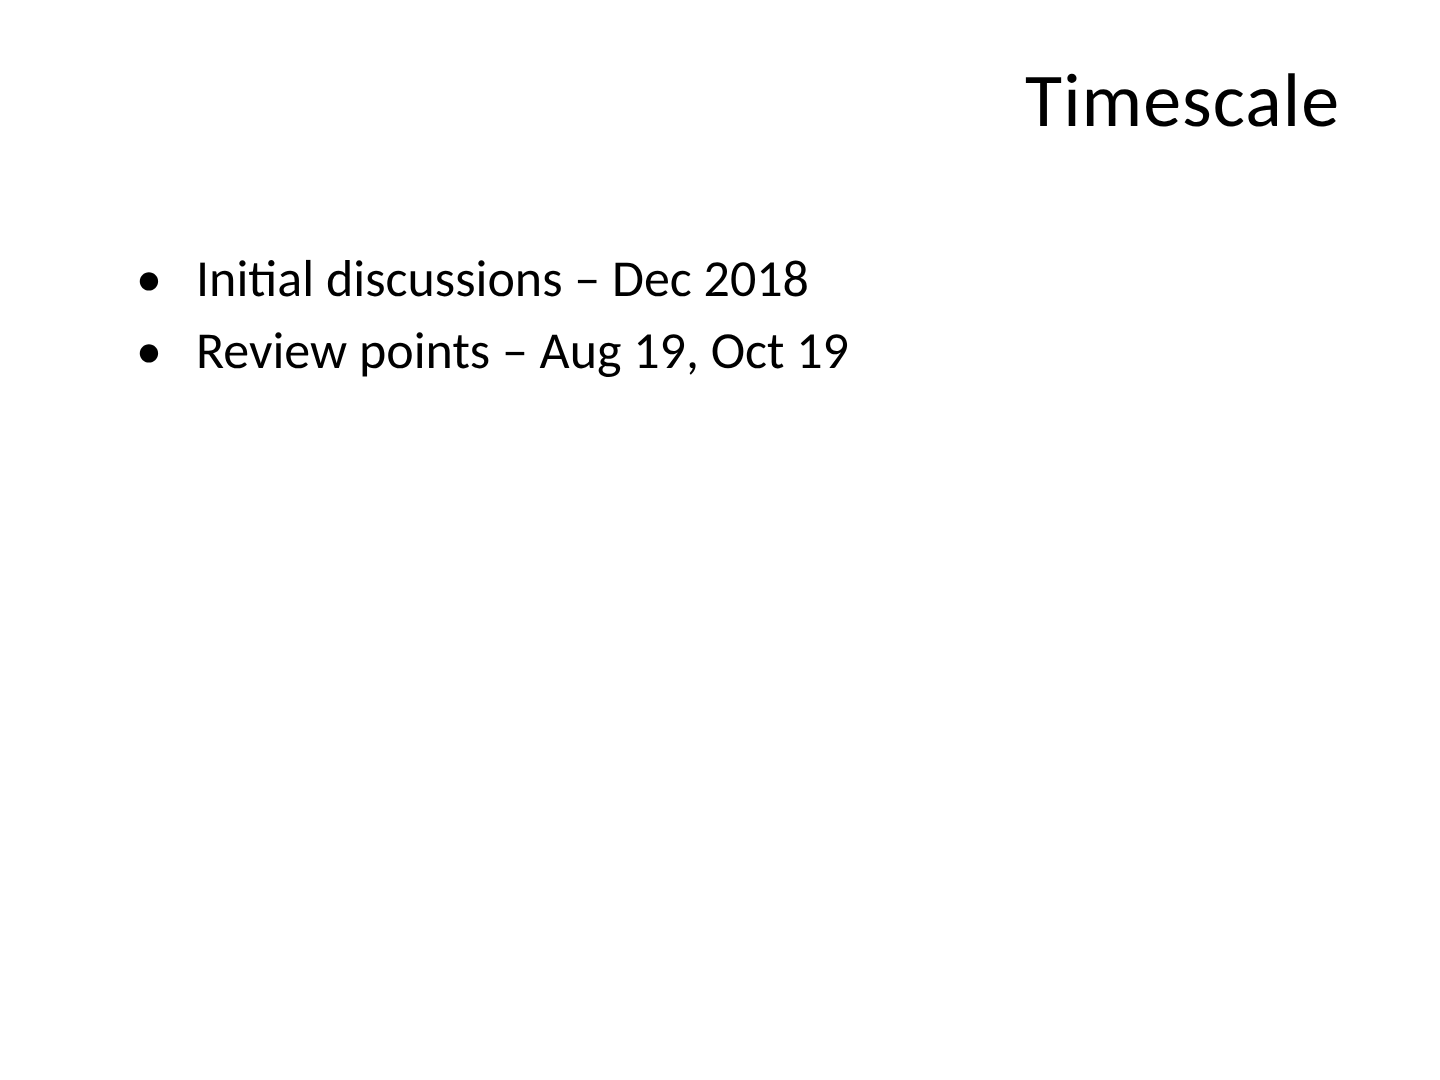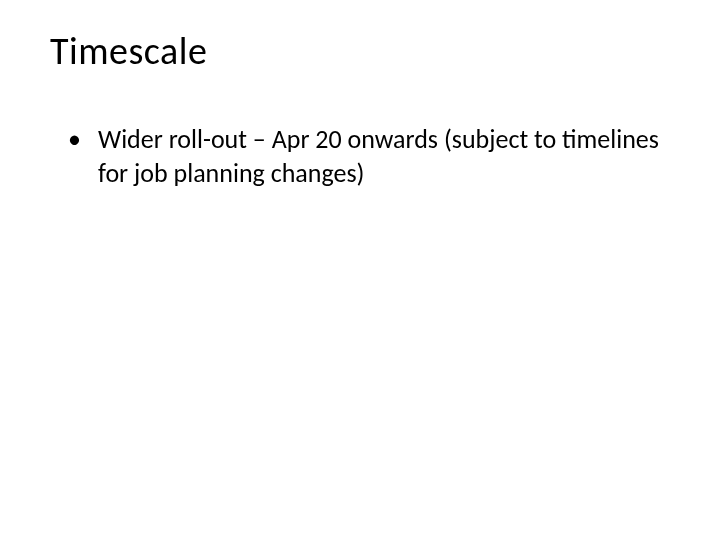--- a/index.html
+++ b/index.html
@@ -16,21 +16,21 @@
       overflow: hidden;
     }
     .slide {
       width: 100%;
       height: 100%;
       padding: 28px 50px 40px 50px;
     }
     .title {
       font-size: 38px;
       font-weight: 400;
-      text-align: left;
+      text-align: right;
       margin-bottom: 48px;
       letter-spacing: 0.5px;
     }
     .bullet-list {
       list-style: none;
       padding-left: 18px;
     }
     .bullet-list li {
       position: relative;
       font-size: 26px;
@@ -45,15 +45,16 @@
       top: 0;
       font-size: 26px;
     }
   </style>
 </head>
 <body>
 
 <div class="slide">
   <h1 class="title">Timescale</h1>
   <ul class="bullet-list">
-    <li>Wider roll-out – Apr 20 onwards (subject to timelines for job planning changes)</li>
+    <li>Initial discussions – Dec 2018</li>
+    <li>Review points – Aug 19, Oct 19</li>
   </ul>
 </div>
 
 </body></html>

